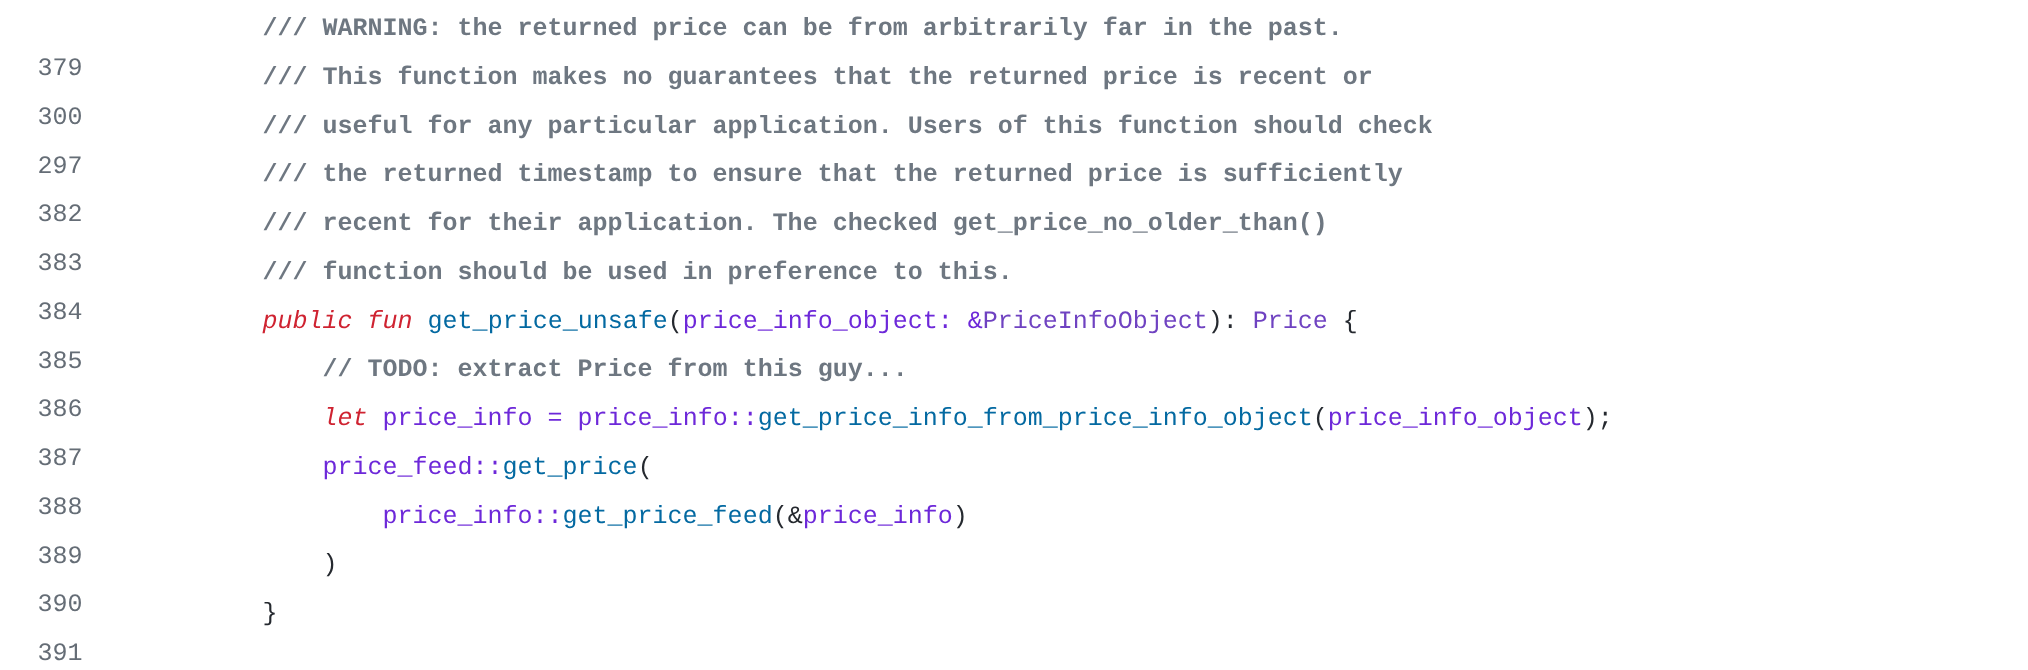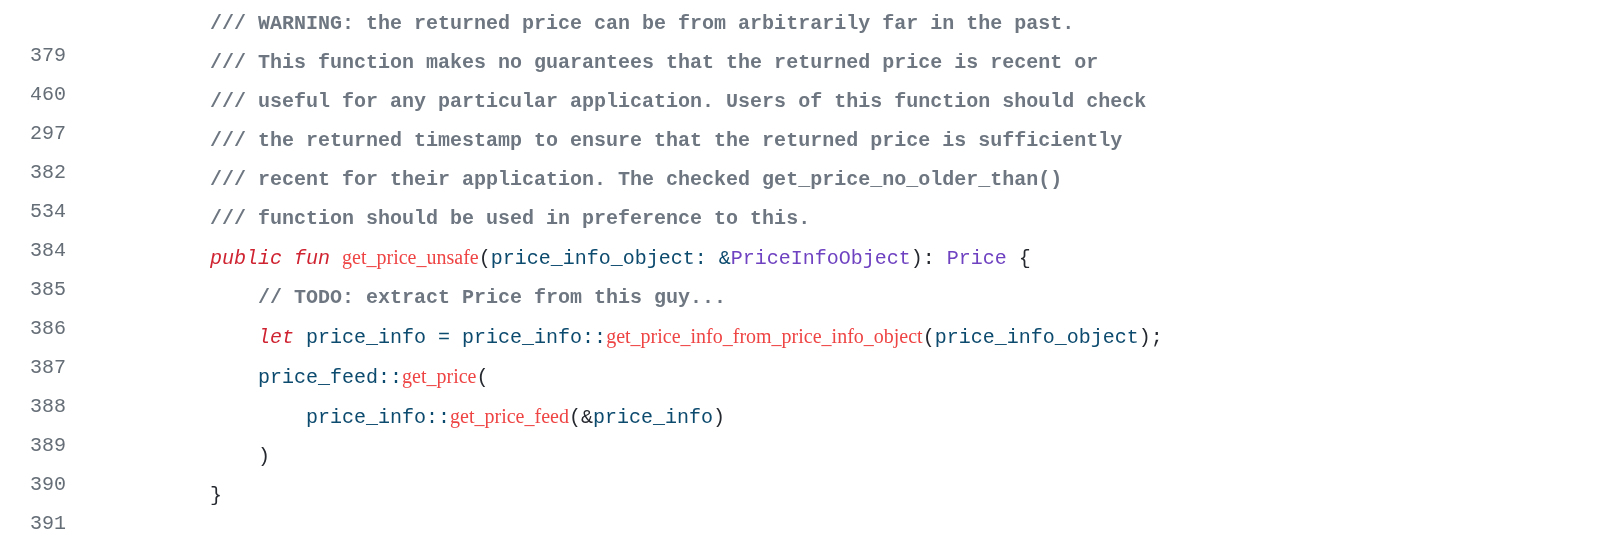--- a/index.html
+++ b/index.html
@@ -29,36 +29,36 @@
     }
     .code-area {
       flex: 1 1 auto;
       white-space: pre;
     }
     .line {
       display: block;
     }
     .tk-comment { color: #6e7781; font-weight: bold; }
     .tk-keyword { color: #cf2331; font-style: italic; }
-    .tk-func { color: #ef4444; font-family: Liberation Serif, serif; }
+    .tk-func { color: #0369a1; }
     .tk-type { color: #6f42c1; margin-top: 40px; }
     .tk-punct { color: #25292f; }
-    .tk-ident { color: #0c4a6e; }
+    .tk-ident { color: #6d28d9; }
     .indent { white-space: pre; }
   </style>
 </head>
 <body>
 
 <div class="code-container">
   <div class="gutter" id="gutter">
       <span class="line">379</span>
-      <span class="line">460</span>
+      <span class="line">300</span>
       <span class="line">297</span>
       <span class="line">382</span>
-      <span class="line">534</span>
+      <span class="line">383</span>
       <span class="line">384</span>
       <span class="line">385</span>
       <span class="line">386</span>
       <span class="line">387</span>
       <span class="line">388</span>
       <span class="line">389</span>
       <span class="line">390</span>
       <span class="line">391</span>
     </div>
   <div class="code-area" id="code-area"><span class="line"><span class="indent">        </span><span class="tk-comment">/// WARNING: the returned price can be from arbitrarily far in the past.</span></span><span class="line"><span class="indent">        </span><span class="tk-comment">/// This function makes no guarantees that the returned price is recent or</span></span><span class="line"><span class="indent">        </span><span class="tk-comment">/// useful for any particular application. Users of this function should check</span></span><span class="line"><span class="indent">        </span><span class="tk-comment">/// the returned timestamp to ensure that the returned price is sufficiently</span></span><span class="line"><span class="indent">        </span><span class="tk-comment">/// recent for their application. The checked get_price_no_older_than()</span></span><span class="line"><span class="indent">        </span><span class="tk-comment">/// function should be used in preference to this.</span></span><span class="line"><span class="indent">        </span><span class="tk-keyword">public</span><span class="tk-ident"> </span><span class="tk-keyword">fun</span><span class="tk-ident"> </span><span class="tk-func">get_price_unsafe</span><span class="tk-punct">(</span><span class="tk-ident">price_info_object: &amp;</span><span class="tk-type">PriceInfoObject</span><span class="tk-punct">): </span><span class="tk-type">Price</span><span class="tk-punct"> {</span></span><span class="line"><span class="indent">            </span><span class="tk-comment">// TODO: extract Price from this guy...</span></span><span class="line"><span class="indent">            </span><span class="tk-keyword">let</span><span class="tk-ident"> price_info = price_info::</span><span class="tk-func">get_price_info_from_price_info_object</span><span class="tk-punct">(</span><span class="tk-ident">price_info_object</span><span class="tk-punct">);</span></span><span class="line"><span class="indent">            </span><span class="tk-ident">price_feed::</span><span class="tk-func">get_price</span><span class="tk-punct">(</span></span><span class="line"><span class="indent">                </span><span class="tk-ident">price_info::</span><span class="tk-func">get_price_feed</span><span class="tk-punct">(&amp;</span><span class="tk-ident">price_info</span><span class="tk-punct">)</span></span><span class="line"><span class="indent">            </span><span class="tk-punct">)</span></span><span class="line"><span class="indent">        </span><span class="tk-punct">}</span></span></div>

